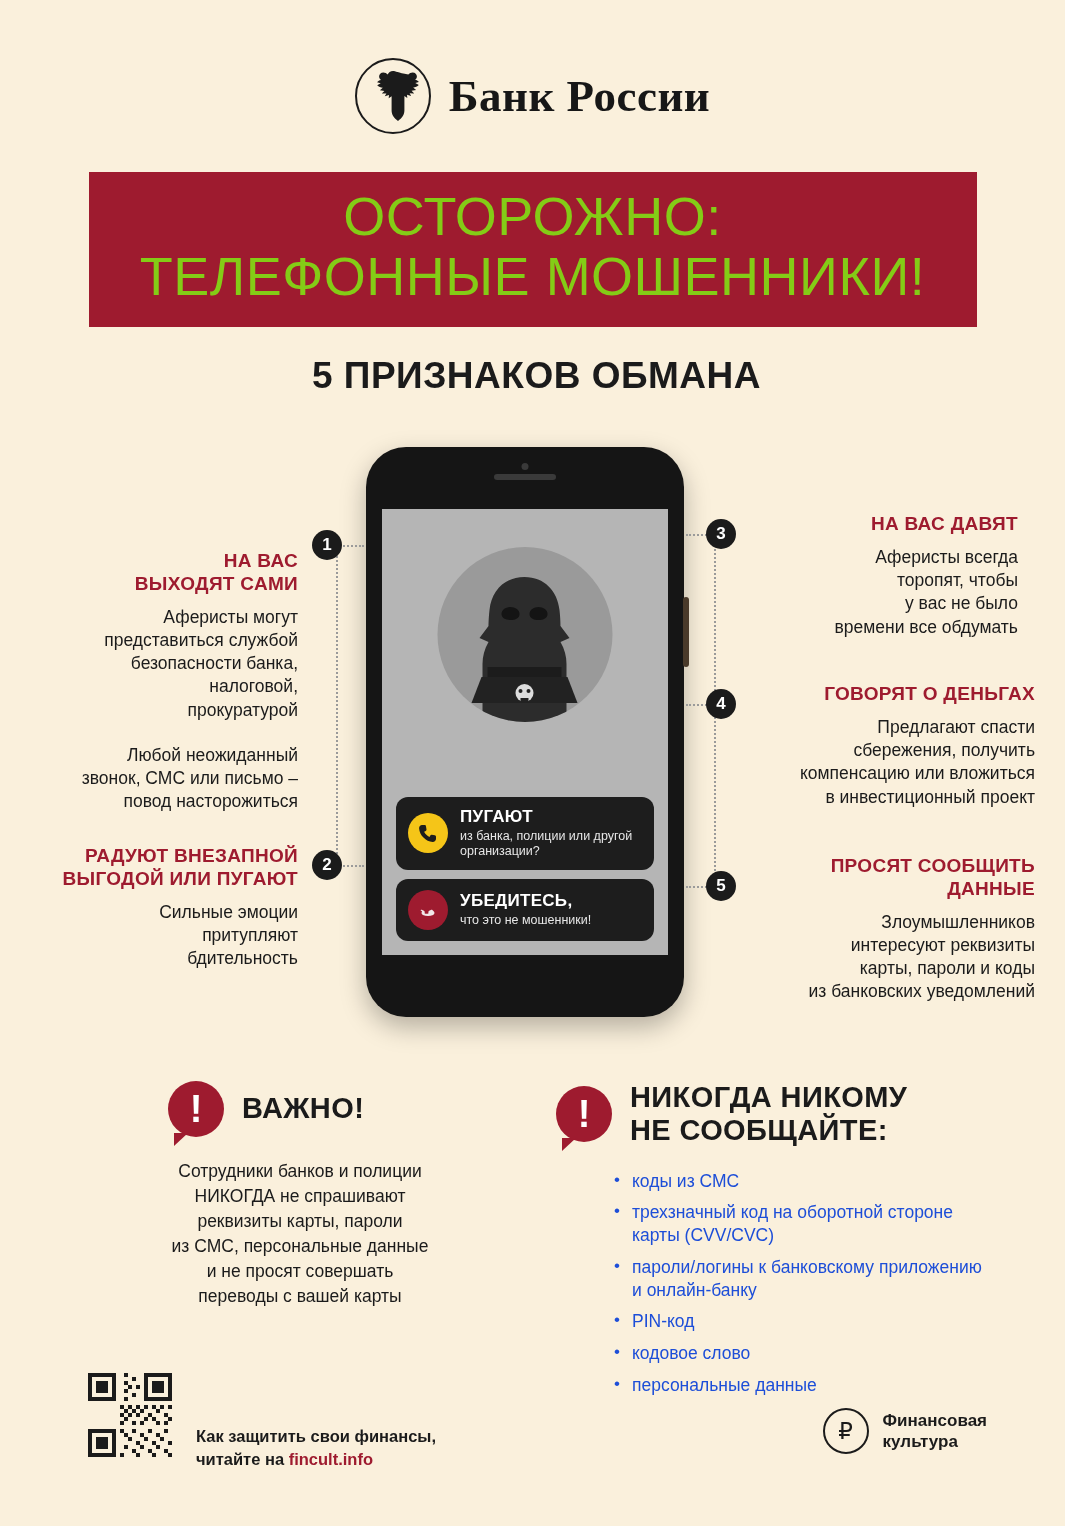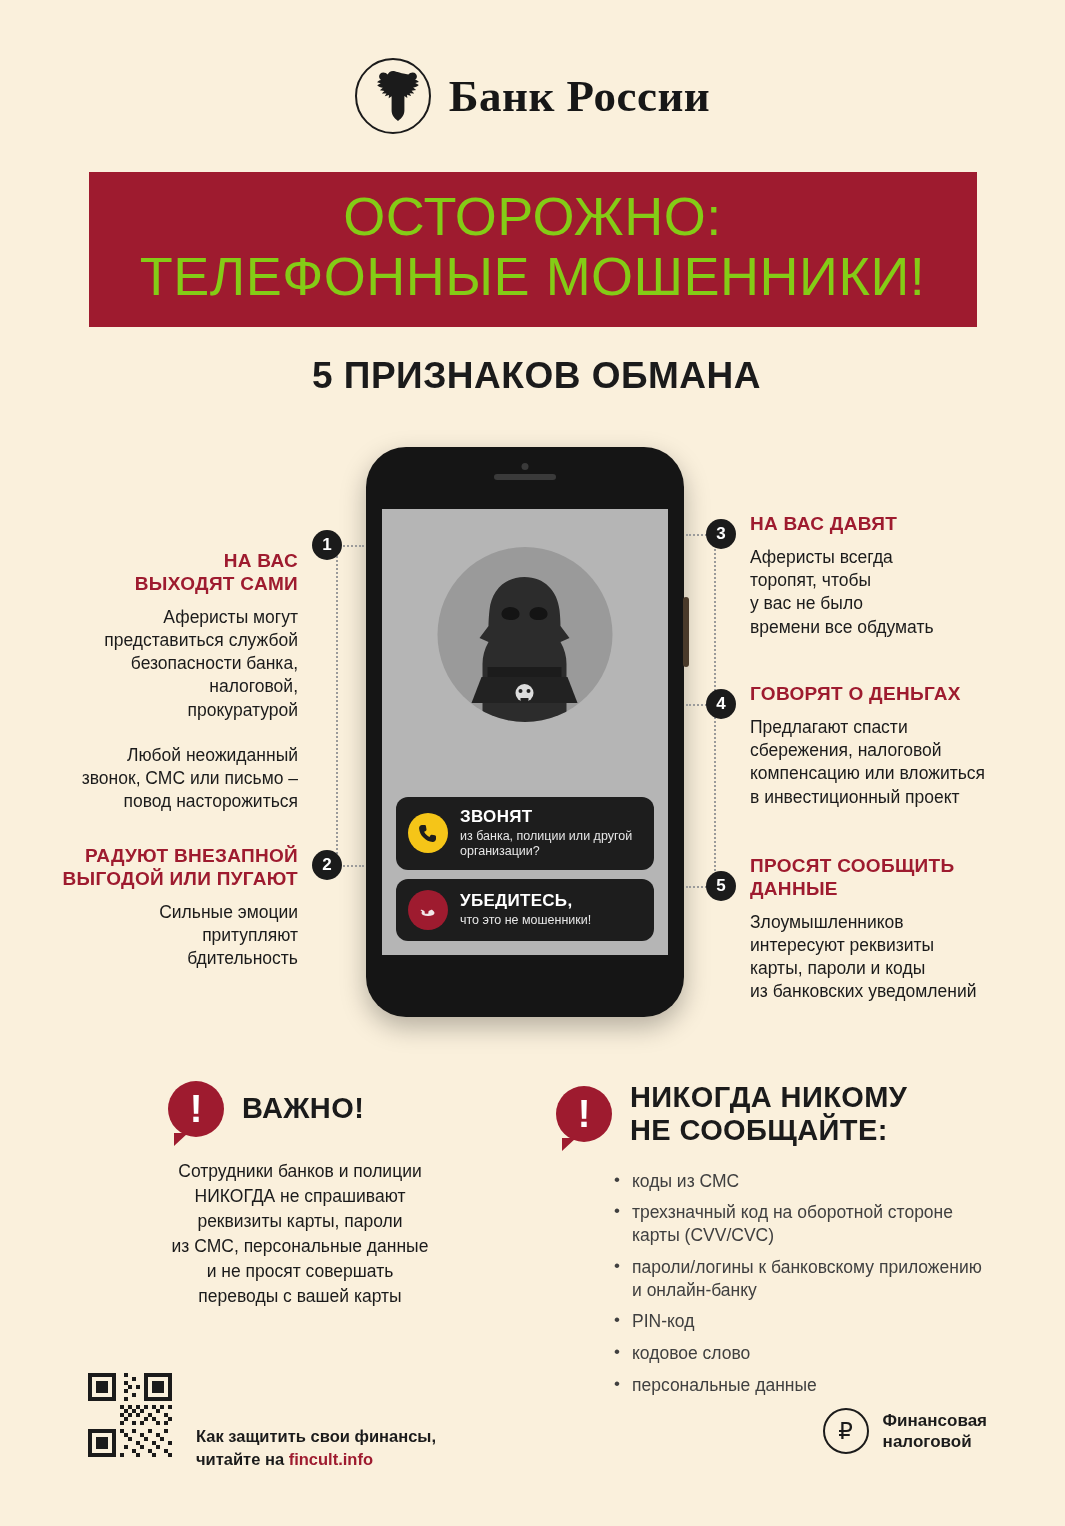--- a/index.html
+++ b/index.html
@@ -121,21 +121,21 @@
   .tip h3 {
     color: #9e1b2f; font-size: 19px; font-weight: 700;
     line-height: 1.2; letter-spacing: .3px;
     text-transform: uppercase;
   }
   .tip p {
     color: #1b1b1b; font-size: 17.5px; line-height: 1.33;
     margin-top: 10px;
   }
   .tip.left { text-align: right; }
-  .tip.right { text-align: left; }
+  .tip.right { text-align: right; }
   .badge {
     position: absolute;
     width: 30px; height: 30px; border-radius: 50%;
     background: #1b1b1b; color: #fff;
     font-size: 17px; font-weight: 700;
     display: flex; align-items: center; justify-content: center;
   }
   .dotline {
     position: absolute; border-top: 2px dotted #9a9a9a;
   }
@@ -167,21 +167,21 @@
   .important-box p {
     margin-top: 22px; font-size: 17.5px; line-height: 1.43; color: #1b1b1b;
     text-align: center;
   }
   .never-box { position: absolute; left: 556px; top: 16px; width: 430px; }
   .never-box ul {
     margin-top: 22px; list-style: none; padding-left: 58px;
   }
   .never-box li {
     position: relative; font-size: 17.5px; line-height: 1.3;
-    color: #404040; margin-bottom: 9px; padding-left: 18px;
+    color: #1d4ed8; margin-bottom: 9px; padding-left: 18px;
   }
   .never-box li:before {
     content: "•"; position: absolute; left: 0; top: -1px; font-size: 17px;
   }
   
   .qr {
     position: absolute; left: 88px; top: 1373px;
     width: 84px; height: 84px;
   }
   .qr canvas, .qr svg { display: block; }
@@ -249,21 +249,21 @@
         </div>
 
         <div class="call-panel">
           <div class="call-row">
             <div class="circ yellow">
               <svg width="22" height="22" viewBox="0 0 22 22" aria-hidden="true">
                 <path d="M5 3c-1.6 0-3 1.6-2.9 3.4C2.6 13.2 8.8 19.4 15.6 19.9 17.4 20 19 18.6 19 17v-2.4c0-.7-.5-1.3-1.2-1.4l-3-.5c-.6-.1-1.2.2-1.5.8l-.8 1.6c-2.3-1.2-4.2-3.1-5.4-5.4l1.6-.8c.6-.3.9-.9.8-1.5l-.5-3C8.9 3.5 8.3 3 7.6 3H5z" fill="#1d1d1d"></path>
               </svg>
             </div>
             <div>
-              <div class="call-txt-main">ЗВОНЯТ</div>
+              <div class="call-txt-main">ПУГАЮТ</div>
               <div class="call-txt-sub">из банка, полиции
 или другой организации?</div>
             </div>
           </div>
           <div class="call-row">
             <div class="circ red">
               <svg width="22" height="22" viewBox="0 0 22 22" aria-hidden="true">
                 <path d="M5 14c-1.6 0-3-1.6-2.9-3.4C2.6 3.8 8.8-2.4 15.6-2.9" fill="none"></path>
                 <path d="M16.9 15.5c1.1-1.1.5-2.9-.8-3.5-3.2-1.4-7-1.4-10.2 0-1.3.6-1.9 2.4-.8 3.5l1.3 1.3c.5.5 1.2.6 1.8.3l1.6-.8c.5-.3.8-.8.8-1.4v-1.3c1.2-.3 2.5-.3 3.7 0v1.3c0 .6.3 1.1.8 1.4l1.6.8c.6.3 1.3.2 1.8-.3z" fill="#f2e8e9" transform="rotate(180 11 14)"></path>
               </svg>
@@ -317,21 +317,21 @@
     <h3 style="white-space:pre-line">НА ВАС ДАВЯТ</h3>
     <p style="white-space:pre-line">Аферисты всегда
 торопят, чтобы
 у вас не было
 времени все обдумать</p>
   </div>
 
   <div class="tip right" style="left:750px; top:683px; width:285px;">
     <h3 style="white-space:pre-line">ГОВОРЯТ О ДЕНЬГАХ</h3>
     <p style="white-space:pre-line">Предлагают спасти
-сбережения, налоговой
+сбережения, получить
 компенсацию или вложиться
 в инвестиционный проект</p>
   </div>
 
   <div class="tip right" style="left:750px; top:855px; width:285px;">
     <h3 style="white-space:pre-line">ПРОСЯТ СООБЩИТЬ
 ДАННЫЕ</h3>
     <p style="white-space:pre-line">Злоумышленников
 интересуют реквизиты
 карты, пароли и коды
@@ -453,17 +453,17 @@
     <div>Как защитить свои финансы,</div>
     <div>
       <span>читайте на </span><span class="link">fincult.info</span>
     </div>
   </div>
 
   <div class="fincult">
     <div class="coin">₽</div>
     <div class="fc-txt">
       <div>Финансовая</div>
-      <div>налоговой</div>
+      <div>культура</div>
     </div>
   </div>
 
 </div>
 
 </body></html>

